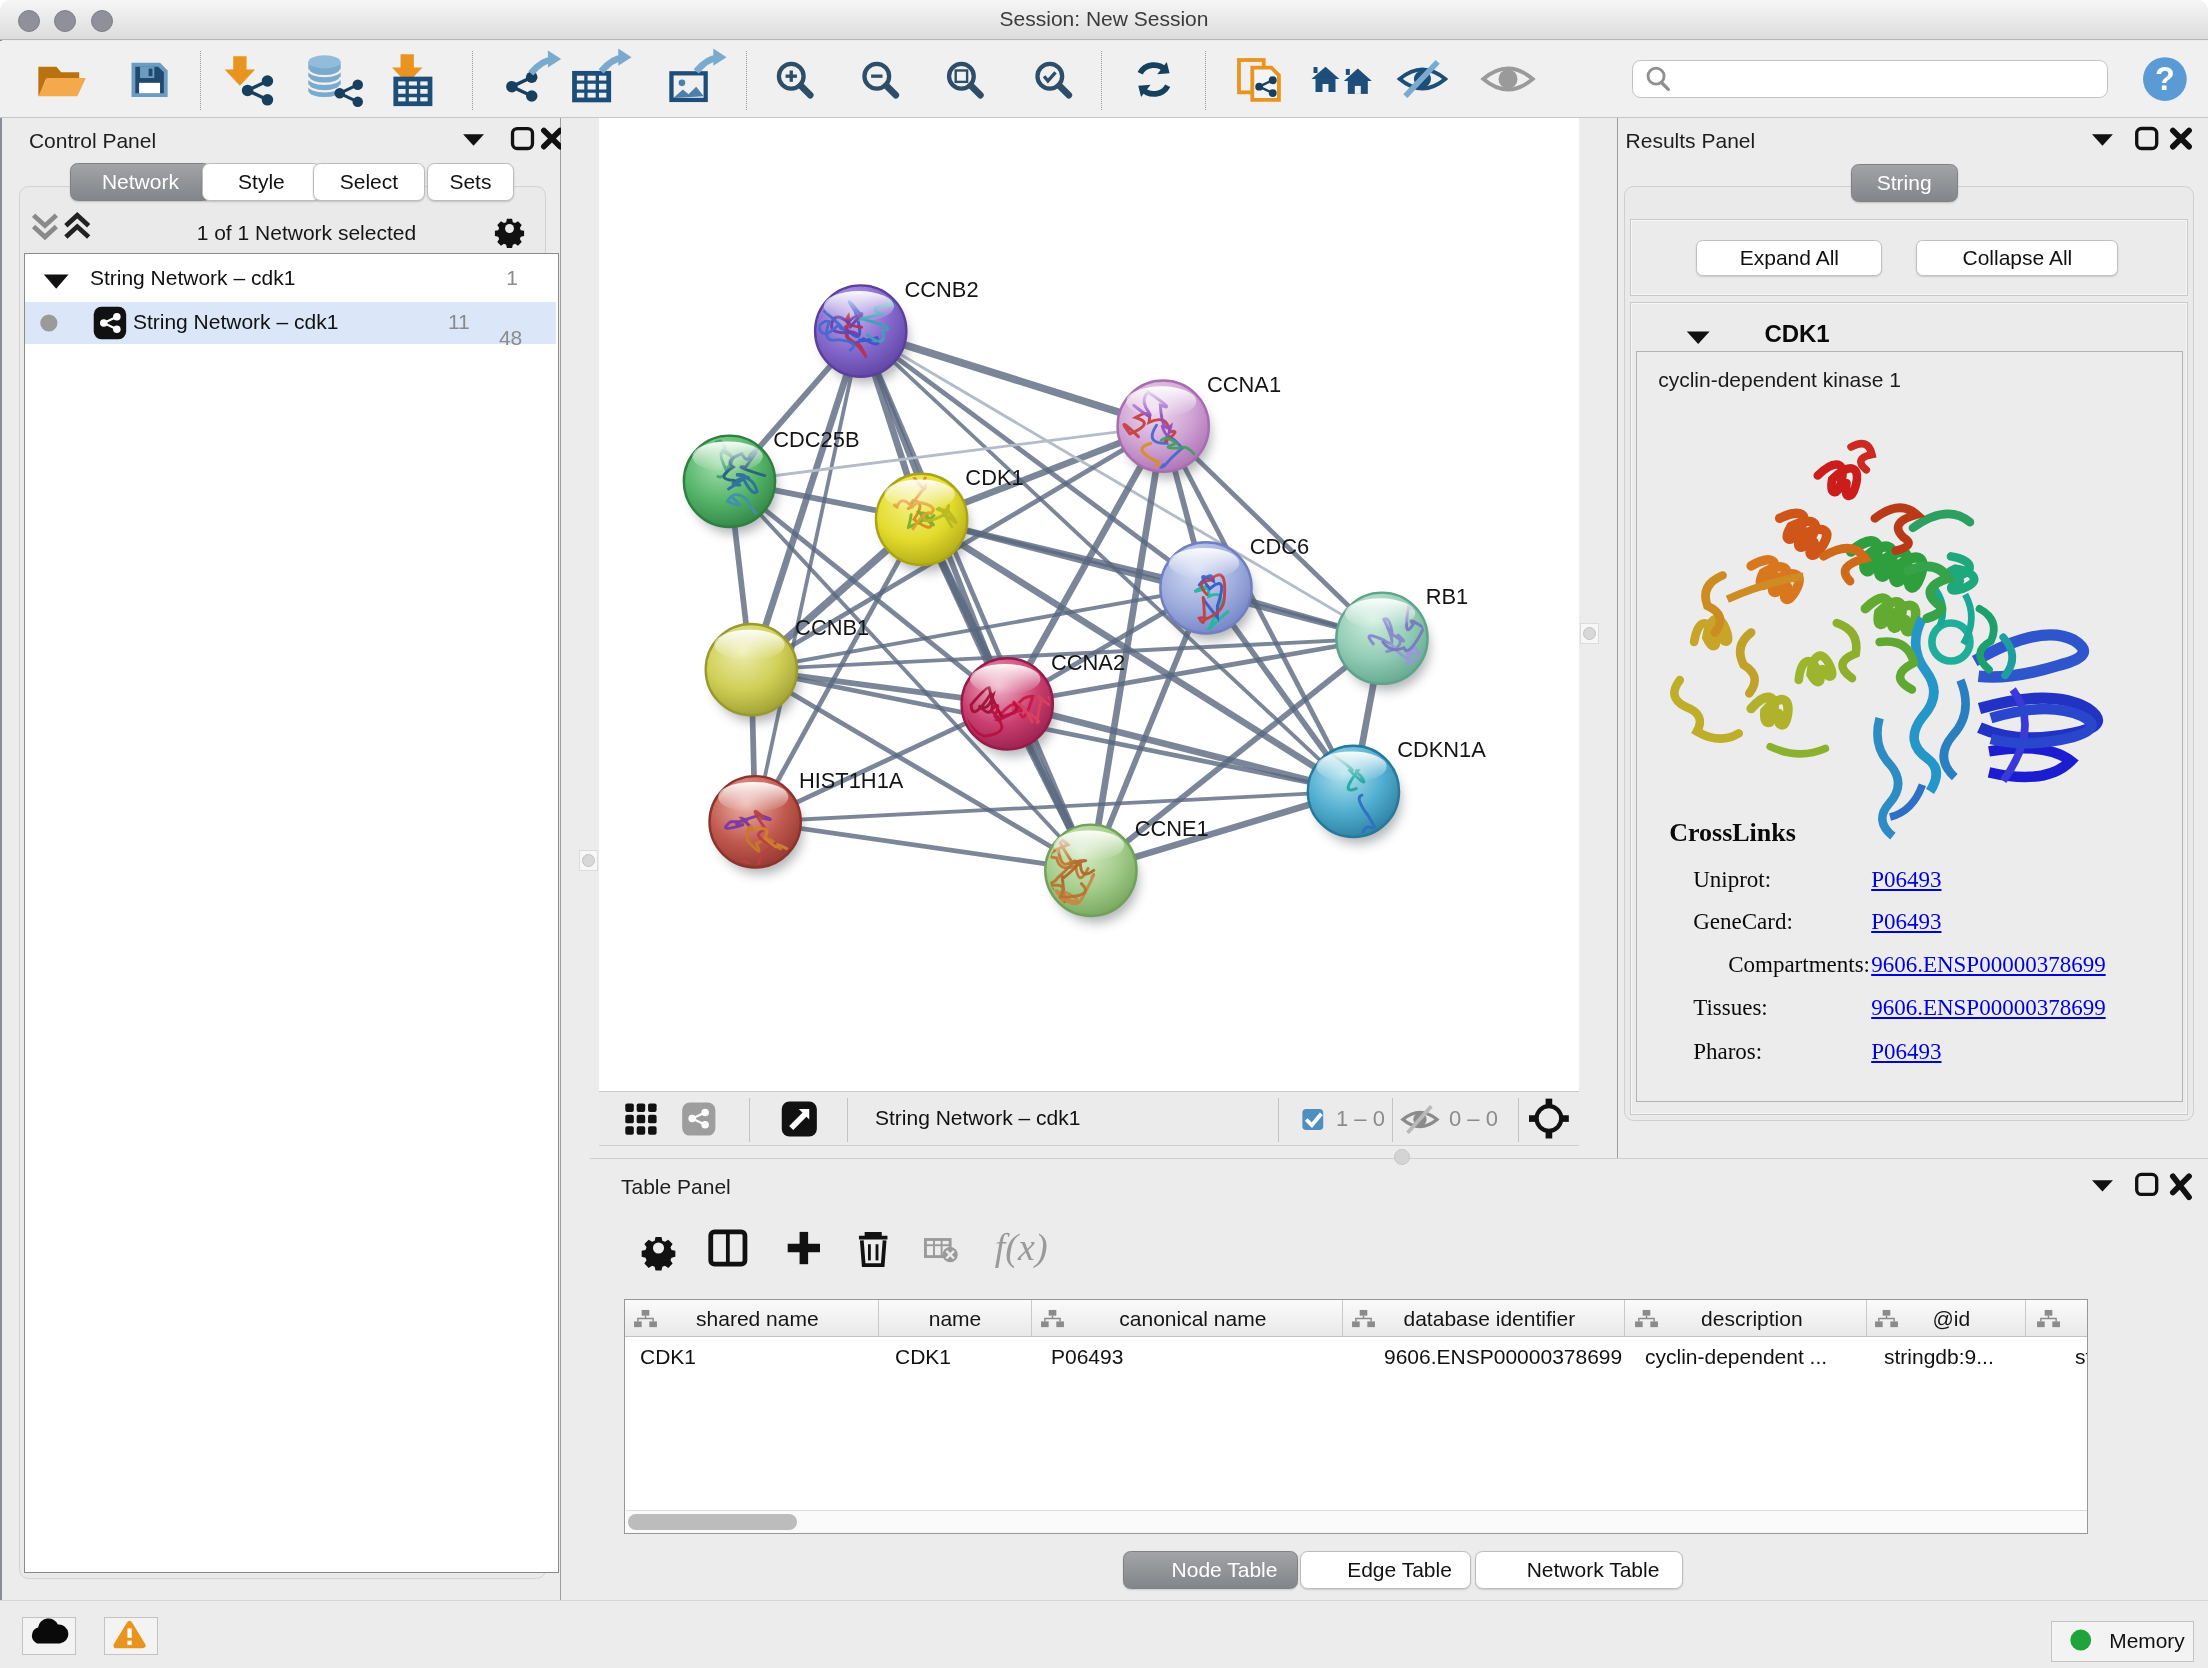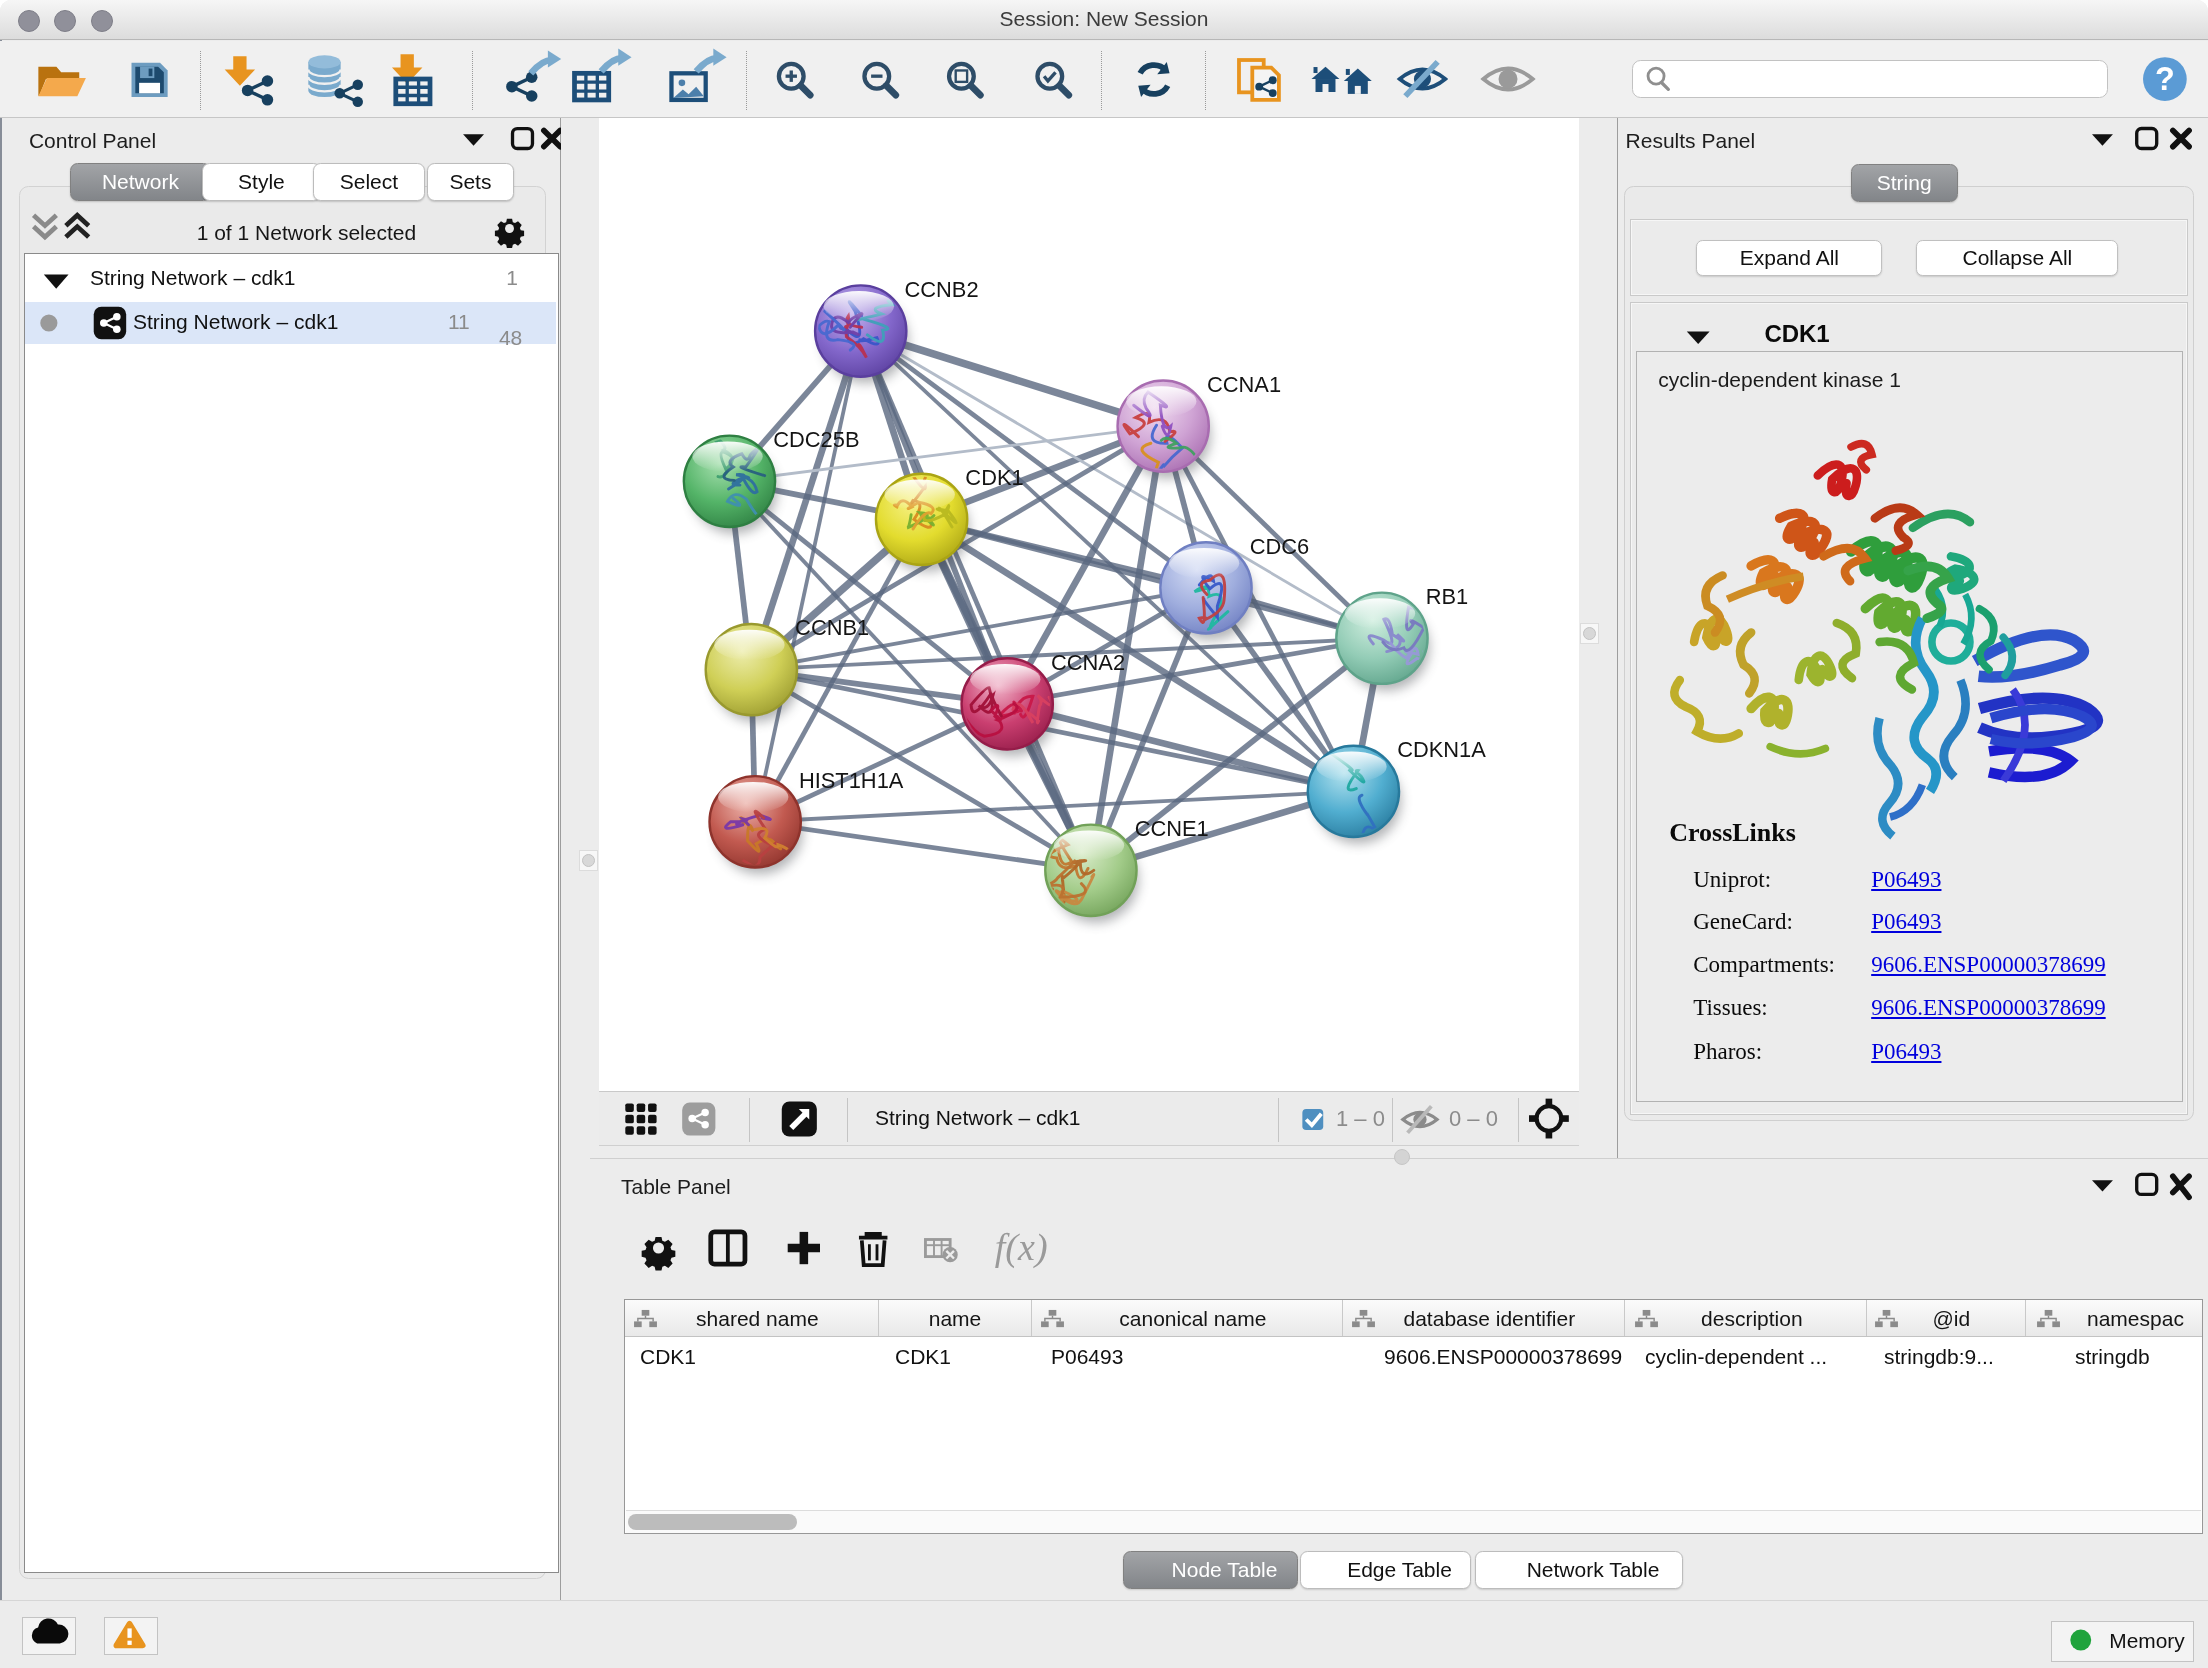--- a/index.html
+++ b/index.html
@@ -51,21 +51,21 @@
   border-radius:6.7px; font-size:21px; color:#111; text-align:center; line-height:34px;
   box-shadow:0 1px 1.9px rgba(0,0,0,0.15); }
 #rp-inner { position:absolute; left:4.8px; top:48px; width:547px; height:751px;
   background:#ececec; border:1px solid #b2b2b2; }
 .serif { font-family:"Liberation Serif", serif; }
 .xl-label { position:absolute; left:56px; font-size:23px; color:#0a0a0a; }
 .xl-link { position:absolute; left:234px; font-size:23px; color:#0000dd; text-decoration:underline; }
 
 #tpanel { position:absolute; left:590px; top:1158px; width:1619px; height:441px;
   background:#ececec; border-top:1px solid #cfcfcf; }
-#tbl-box { position:absolute; left:34px; top:140px; width:1579px; height:235px;
+#tbl-box { position:absolute; left:34px; top:140px; width:1464px; height:235px;
   background:#fff; border:1px solid #979797; overflow:hidden; }
 #tbl-head { position:absolute; left:0; top:0; width:1577px; height:37px;
   background:linear-gradient(#fbfbfb,#e9e9e9); border-bottom:1px solid #c3c3c3; }
 .th { position:absolute; top:0; height:36px; border-right:1px solid #c9c9c9; }
 .th span { position:absolute; top:6.7px; width:100%; text-align:center; font-size:21px; color:#151515; }
 .td { position:absolute; top:45px; font-size:21px; color:#111; }
 #hscroll { position:absolute; left:1px; top:210px; width:1575px; height:23px; background:#fafafa; border-top:1px solid #dcdcdc; }
 #hthumb { position:absolute; left:1.9px; top:2.9px; width:169px; height:16px; background:#bcbcbc; border-radius:8.6px; }
 .btab { position:absolute; top:392px; height:38px; border:1px solid #bcbcbc; border-radius:7.6px;
   background:#fff; color:#111; font-size:21px; text-align:center; line-height:36px; box-shadow:0 1px 1.9px rgba(0,0,0,0.15);padding-left:28px; }
@@ -599,21 +599,21 @@
                 <path d="M255 330 q-8 30 12 50 q16 20 -2 40 q-16 18 4 34" fill="none" stroke="#2d8cc4" stroke-width="9"></path>
                 <path d="M120 240 q-18 14 -8 34 q20 12 6 30" fill="none" stroke="#c0a22a" stroke-width="9" stroke-linecap="round"></path>
                 <path d="M90 180 q-24 10 -16 32 q22 10 8 28" fill="none" stroke="#cb8c22" stroke-width="9" stroke-linecap="round"></path>
               </svg>
             </div>
           <div class="serif" style="position:absolute;left:32px;top:466px;font-size:26px;font-weight:bold;color:#0a0a0a;">CrossLinks</div>
           <div class="serif xl-label" style="top:515px;">Uniprot:</div>
           <div class="serif xl-link" style="top:515px;">P06493</div>
           <div class="serif xl-label" style="top:557px;">GeneCard:</div>
           <div class="serif xl-link" style="top:557px;">P06493</div>
-          <div class="serif xl-label" style="top:600px;">Compartments:</div>
+          <div class="serif xl-label" style="top:600px;margin-left:35px;">Compartments:</div>
           <div class="serif xl-link" style="top:600px;">9606.ENSP00000378699</div>
           <div class="serif xl-label" style="top:643px;">Tissues:</div>
           <div class="serif xl-link" style="top:643px;">9606.ENSP00000378699</div>
           <div class="serif xl-label" style="top:687px;">Pharos:</div>
           <div class="serif xl-link" style="top:687px;">P06493</div>
         </div>
       </div>
       <div id="rp-tab" class="tab tabsel" style="left:226px; top:-23px; width:107px;">String</div>
     </div>
   </div>

